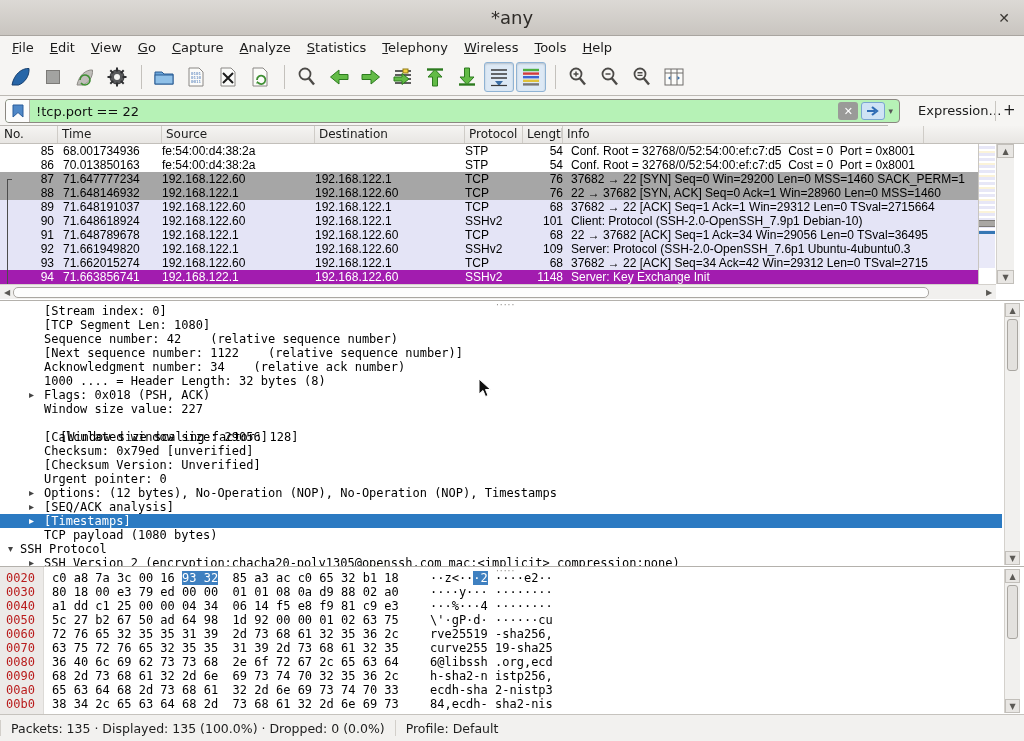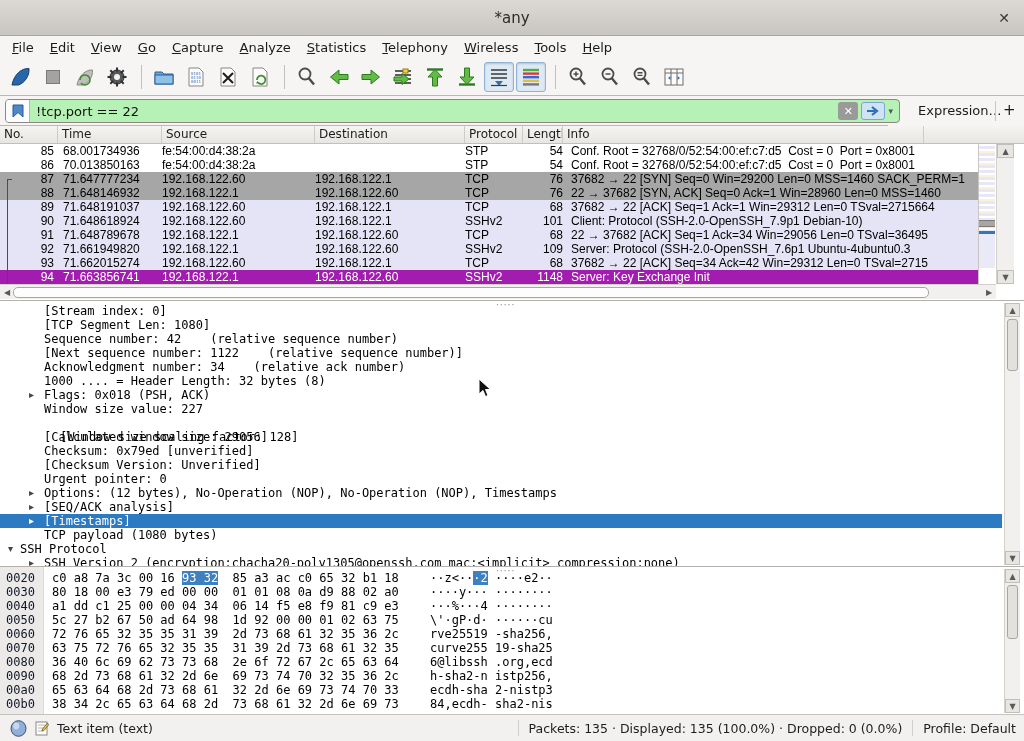--- a/index.html
+++ b/index.html
@@ -4,21 +4,21 @@
 <style>
   * { margin:0; padding:0; box-sizing:border-box; }
   html,body { width:1024px; height:741px; overflow:hidden; background:#f6f5f3;
               font-family:"DejaVu Sans", sans-serif; }
   .window { position:absolute; inset:0; width:1024px; height:741px; background:#f6f5f3; }
 
   
   .titlebar { position:absolute; left:0; top:0; width:1024px; height:36px;
     background:linear-gradient(#dcd9d5,#c9c5c0); border-bottom:1px solid #a9a5a0;
     display:flex; align-items:center; justify-content:center; }
-  .title-text { font-size:15px; color:#2e2b28; }
+  .title-text { font-size:18px; color:#2e2b28; }
   .close-btn { position:absolute; right:10px; top:8px; width:20px; height:20px;
     display:flex; align-items:center; justify-content:center; font-size:14px; color:#3a3733; cursor:default; }
 
   
   .menubar { position:absolute; left:0; top:36px; width:1024px; height:22px;
     background:#f6f5f3; display:flex; align-items:center; padding-left:4px; }
   .menu-item { font-size:13px; color:#1b1b1b; padding:2px 8px; }
   .menu-item .accel { text-decoration:underline; }
 
   
@@ -99,21 +99,21 @@
   .dt-line.selected .dt-arrow { color:#fff; }
   .dt-text { position:absolute; top:0; }
 
   
   .hexpane { position:absolute; left:0; top:566px; width:1024px; height:148px; background:#fff;
     border-top:1px solid #b4b1ac; overflow:hidden; }
   .hx-offsetbg { position:absolute; left:0; top:0; bottom:0; width:44px; background:#eceae8; border-right:1px solid #dcdad7; }
   .hx-row { position:relative; height:14px; line-height:14px; white-space:pre;
     font-family:"DejaVu Sans Mono","Liberation Mono",monospace; font-size:12px; color:#000; }
   .hx-rows { position:absolute; left:0; top:4px; width:1002px; }
-  .hx-off { position:absolute; left:6px; color:#0f172a; }
+  .hx-off { position:absolute; left:6px; color:#b91c1c; }
   .hx-hex { position:absolute; left:52px; }
   .hx-ascii { position:absolute; left:430px; }
   .hl { background:#3f80c0; color:#fff; }
 
   
   .statusbar { position:absolute; left:0; top:714px; width:1024px; height:27px;
     background:#f2f1ef; border-top:1px solid #c6c3be; display:flex; align-items:center; font-size:12.5px; color:#1d1d1d; }
   .sb-left { display:flex; align-items:center; gap:8px; padding-left:10px; flex:1; }
   .sb-right { display:flex; align-items:center; gap:10px; padding-right:8px; }
   .sb-sep { width:1px; height:16px; background:#d2cfca; }
@@ -436,32 +436,20 @@
         <div class="hx-row"><span class="hx-off">00b0</span><span class="hx-hex">38 34 2c 65 63 64 68 2d  73 68 61 32 2d 6e 69 73</span><span class="hx-ascii">84,ecdh- sha2-nis</span></div>
       </div>
     <div class="vscroll" style="left:1004px; top:2px; height:144px; width:16px;">
       <div class="vs-arrow" style="top:0;">▲</div>
       <div class="vs-thumb" style="top:16px; height:54px;"></div>
       <div class="vs-arrow" style="bottom:0;">▼</div>
     </div>
   </div>
 
   <div class="statusbar">
-    <div class="sb-left">
-      <svg width="17" height="17" viewBox="0 0 17 17">
-        <ellipse cx="8.5" cy="8.5" rx="7.5" ry="7.8" fill="#8fb0dd" stroke="#3d4d66"></ellipse>
-        <ellipse cx="6.2" cy="6" rx="3" ry="3.4" fill="#c8d9ef"></ellipse>
-      </svg>
-      <svg width="14" height="16" viewBox="0 0 14 16">
-        <rect x="1" y="2" width="11" height="13" fill="#fdfdfb" stroke="#8a8784"></rect>
-        <path d="M3 5 h7 M3 8 h7 M3 11 h4" stroke="#b9b6b2" stroke-width="1"></path>
-        <path d="M12.5 3 L7.5 9 L7 11 L9 10.5 L13.5 5 Z" fill="#e8c24a" stroke="#6b5a1e" stroke-width=".8"></path>
-      </svg>
-      <span>Text item (text)</span>
-    </div>
     <div class="sb-right">
       <span class="sb-sep"></span>
       <span>Packets: 135 · Displayed: 135 (100.0%) · Dropped: 0 (0.0%)</span>
       <span class="sb-sep"></span>
       <span>Profile: Default</span>
     </div>
   </div>
 
   <svg class="cursor" width="14" height="20" viewBox="0 0 14 20">
     <path d="M1 1 L1 16 L5 12.5 L7.5 18.5 L10 17.5 L7.5 11.5 L12.5 11.5 Z" fill="#111" stroke="#fff" stroke-width="1"></path>

